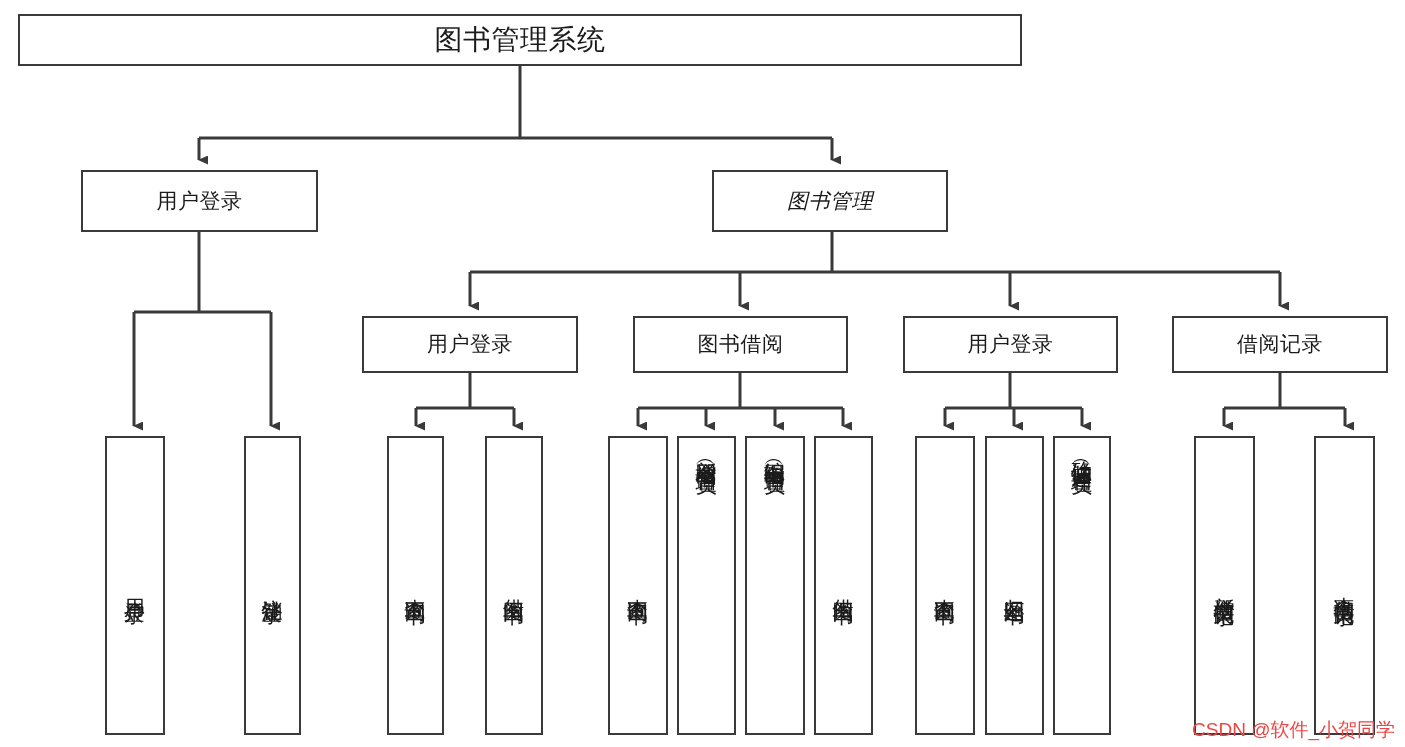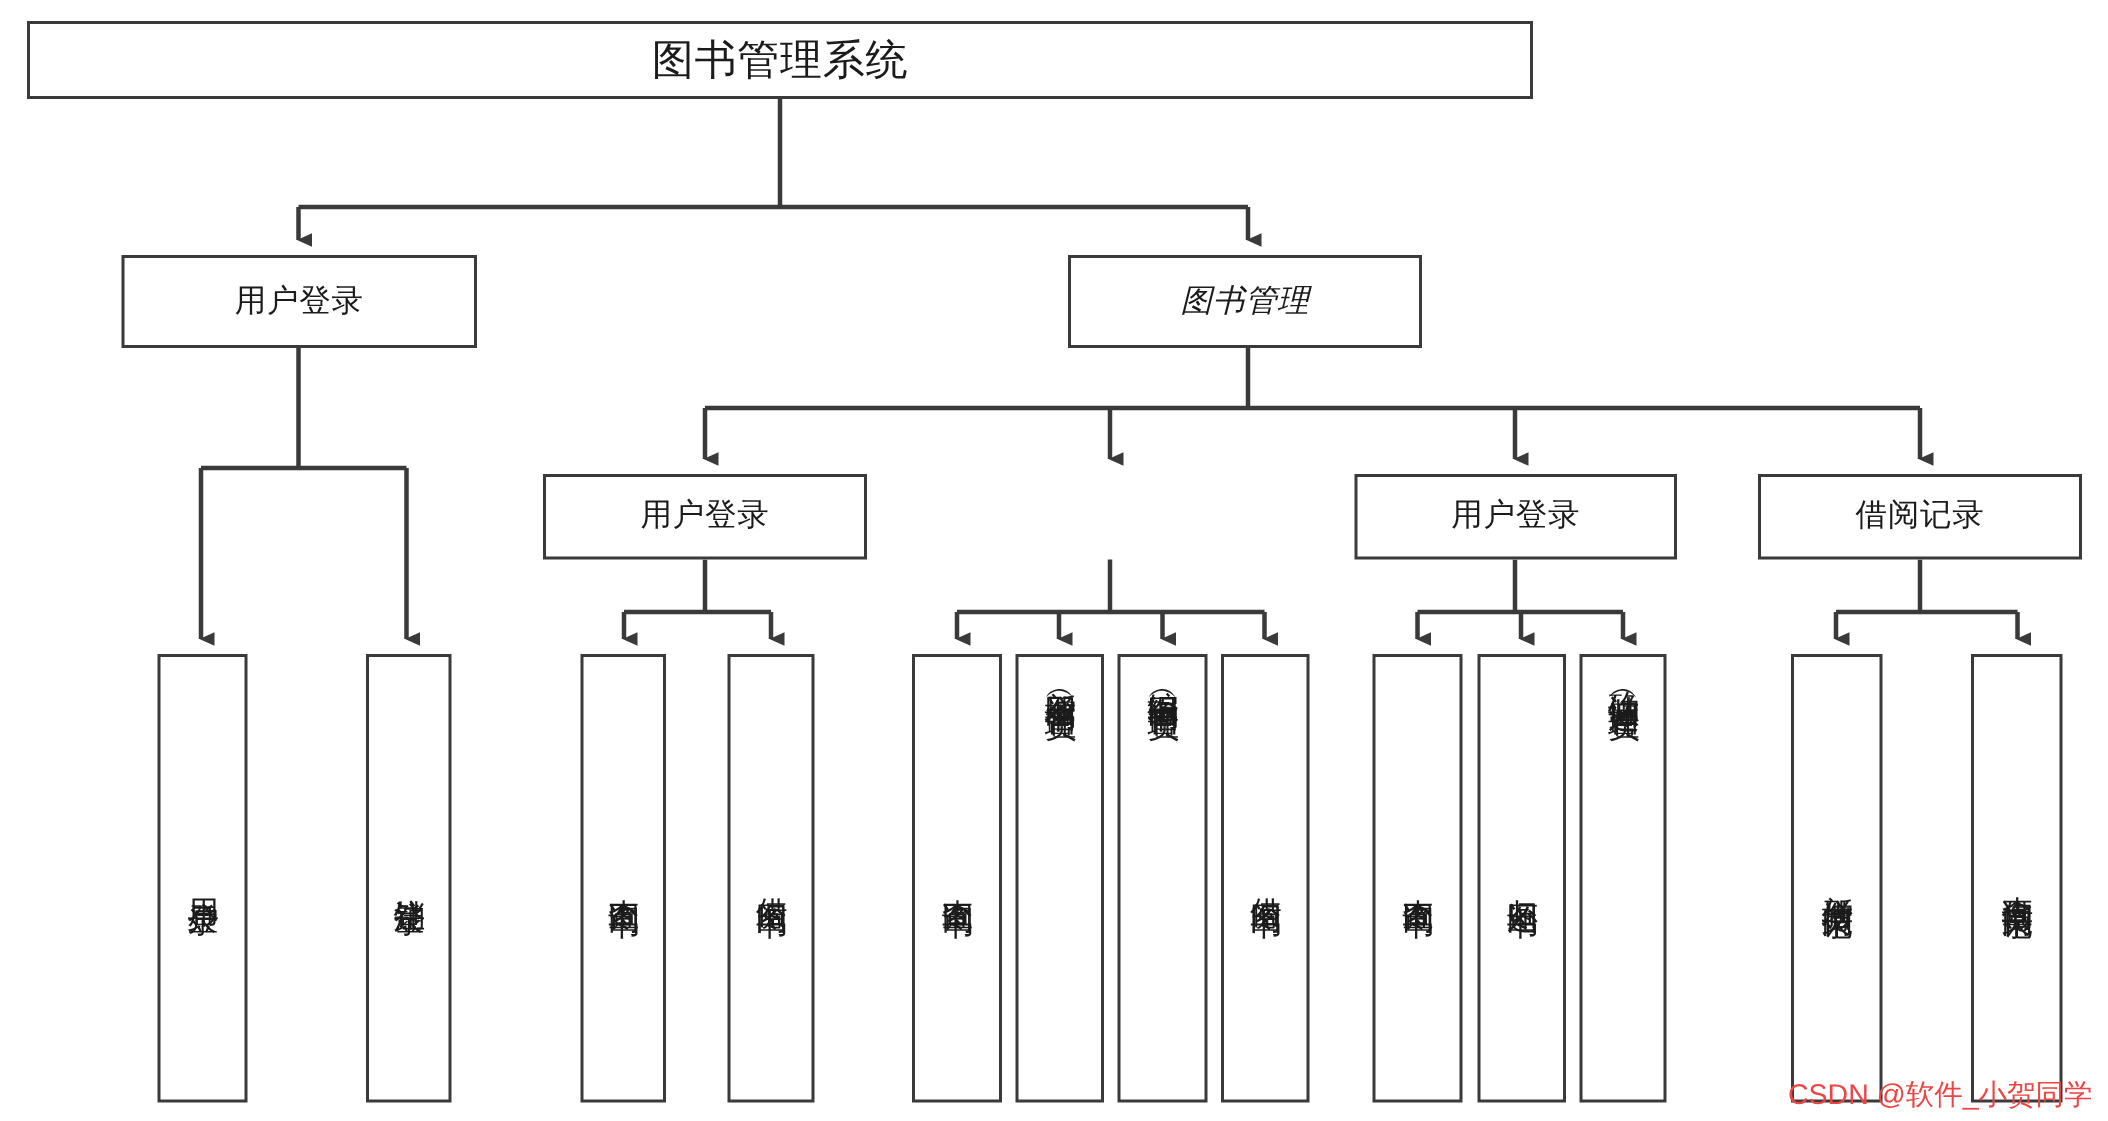--- a/index.html
+++ b/index.html
@@ -136,20 +136,23 @@
   <div class="node horizontal" style="left:81px; top:170px; width:237px; height:62px;">
     <span class="node-label">用户登录</span>
   </div>
   <div class="node horizontal" style="left:712px; top:170px; width:236px; height:62px;font-style:italic;">
     <span class="node-label">图书管理</span>
   </div>
 
   <div class="node horizontal" style="left:362px; top:316px; width:216px; height:57px;">
     <span class="node-label">用户登录</span>
   </div>
+  <div class="node horizontal" style="left:633px; top:316px; width:215px; height:57px;">
+    <span class="node-label">图书借阅</span>
+  </div>
   <div class="node horizontal" style="left:903px; top:316px; width:215px; height:57px;">
     <span class="node-label">用户登录</span>
   </div>
   <div class="node horizontal" style="left:1172px; top:316px; width:216px; height:57px;">
     <span class="node-label">借阅记录</span>
   </div>
 
   <div class="node vertical center-text" style="left:105px; top:436px; width:60px; height:299px;">
     <span class="node-label">用户登录</span>
   </div>

